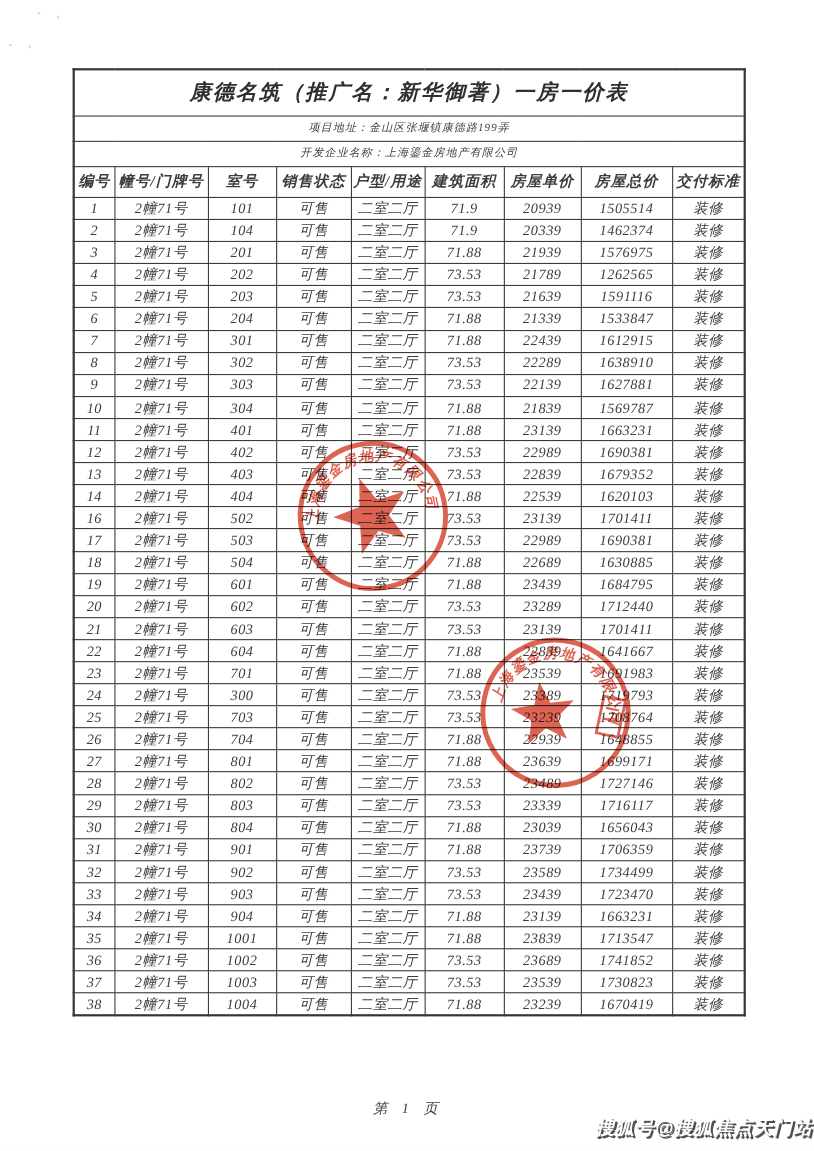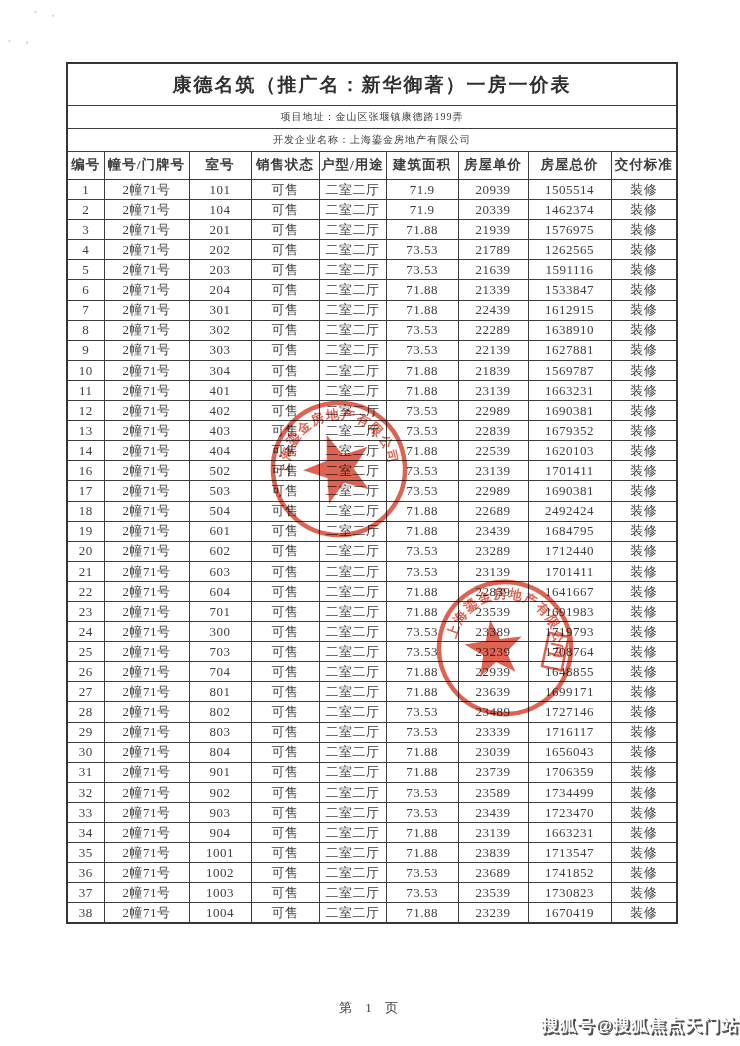--- a/index.html
+++ b/index.html
@@ -1,21 +1,21 @@
 <!DOCTYPE html>
 <html><head>
 <meta charset="utf-8">
 <style>
   html,body{margin:0;padding:0;}
   body{
     width:740px;height:1046px;position:relative;background:#fefefe;
     font-family:"Liberation Serif","DejaVu Serif",serif;
     overflow:hidden;
   }
-  .sheet{position:absolute;inset:0;background:#fff;}
+  .sheet{position:absolute;inset:0;background:#fff;font-style:italic;}
   
   .speck{position:absolute;border-radius:50%;background:#b9b9b9;opacity:.55;}
 
   table.price-table{
     position:absolute;left:66px;top:62px;width:610px;
     border-collapse:collapse;table-layout:fixed;
     color:#3d3d3d;background:#fff;
     border:2px solid #353535;
   }
   .price-table td,.price-table th{
@@ -265,21 +265,21 @@
           <td>装修</td>
         </tr>
         <tr class="data-row">
           <td>18</td>
           <td>2幢71号</td>
           <td>504</td>
           <td>可售</td>
           <td>二室二厅</td>
           <td>71.88</td>
           <td>22689</td>
-          <td>2492424</td>
+          <td>1630885</td>
           <td>装修</td>
         </tr>
         <tr class="data-row">
           <td>19</td>
           <td>2幢71号</td>
           <td>601</td>
           <td>可售</td>
           <td>二室二厅</td>
           <td>71.88</td>
           <td>23439</td>

